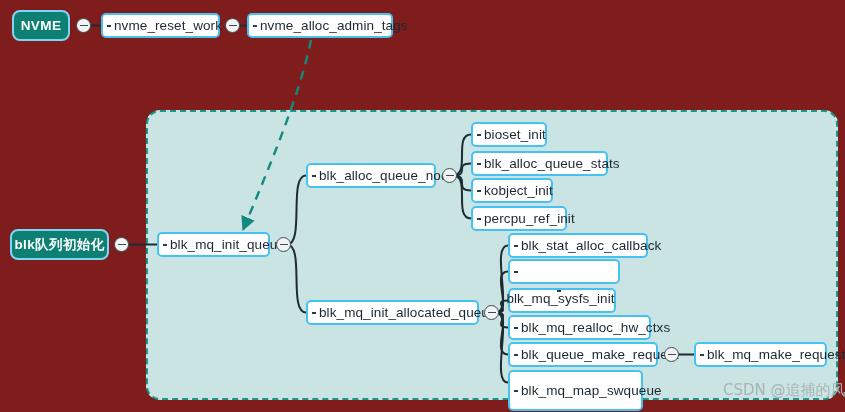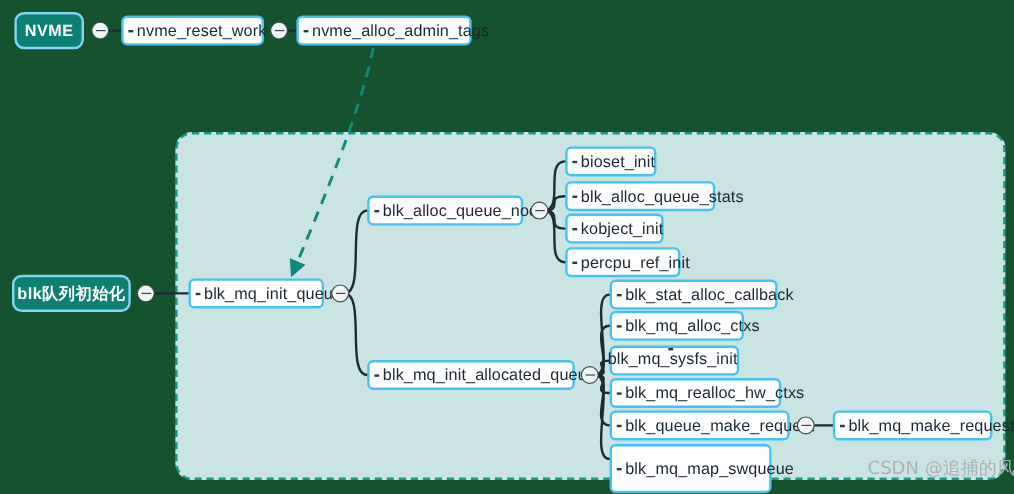--- a/index.html
+++ b/index.html
@@ -4,21 +4,21 @@
 <style>
   html, body {
     margin: 0;
     padding: 0;
     background: #ffffff;
   }
   #canvas {
     position: relative;
     width: 845px;
     height: 412px;
-    background: #14532d;
+    background: #7f1d1d;
     font-family: "Liberation Sans", sans-serif;
     overflow: hidden;
   }
   #edge-layer {
     position: absolute;
     left: 0;
     top: 0;
     width: 845px;
     height: 412px;
   }
@@ -144,21 +144,21 @@
         <span>blk_mq_init_queue</span>
       </div>
       <div class="node" style="left: 306px; top: 163px; width: 130px; height: 25px;">
         <span class="tick"></span>
         <span>blk_alloc_queue_node</span>
       </div>
       <div class="node" style="left: 471px; top: 122px; width: 76px; height: 25px;">
         <span class="tick"></span>
         <span>bioset_init</span>
       </div>
-      <div class="node" style="left: 471px; top: 151px; width: 125px; height: 25px;">
+      <div class="node" style="left: 471px; top: 151px; width: 137px; height: 25px;">
         <span class="tick"></span>
         <span>blk_alloc_queue_stats</span>
       </div>
       <div class="node" style="left: 471px; top: 178px; width: 82px; height: 25px;">
         <span class="tick"></span>
         <span>kobject_init</span>
       </div>
       <div class="node" style="left: 471px; top: 206px; width: 96px; height: 25px;">
         <span class="tick"></span>
         <span>percpu_ref_init</span>
@@ -166,21 +166,20 @@
       <div class="node" style="left: 306px; top: 300px; width: 173px; height: 25px;">
         <span class="tick"></span>
         <span>blk_mq_init_allocated_queue</span>
       </div>
       <div class="node" style="left: 508px; top: 233px; width: 140px; height: 25px;">
         <span class="tick"></span>
         <span>blk_stat_alloc_callback</span>
       </div>
       <div class="node" style="left: 508px; top: 259px; width: 112px; height: 25px;">
         <span class="tick"></span>
-        <span>blk_mq_alloc_ctxs</span>
       </div>
       <div class="node" style="left: 508px; top: 288px; width: 108px; height: 25px; flex-direction: column;">
         <span class="tick"></span>
         <span>blk_mq_sysfs_init</span>
       </div>
       <div class="node" style="left: 508px; top: 315px; width: 143px; height: 25px;">
         <span class="tick"></span>
         <span>blk_mq_realloc_hw_ctxs</span>
       </div>
       <div class="node" style="left: 508px; top: 342px; width: 150px; height: 25px;">

